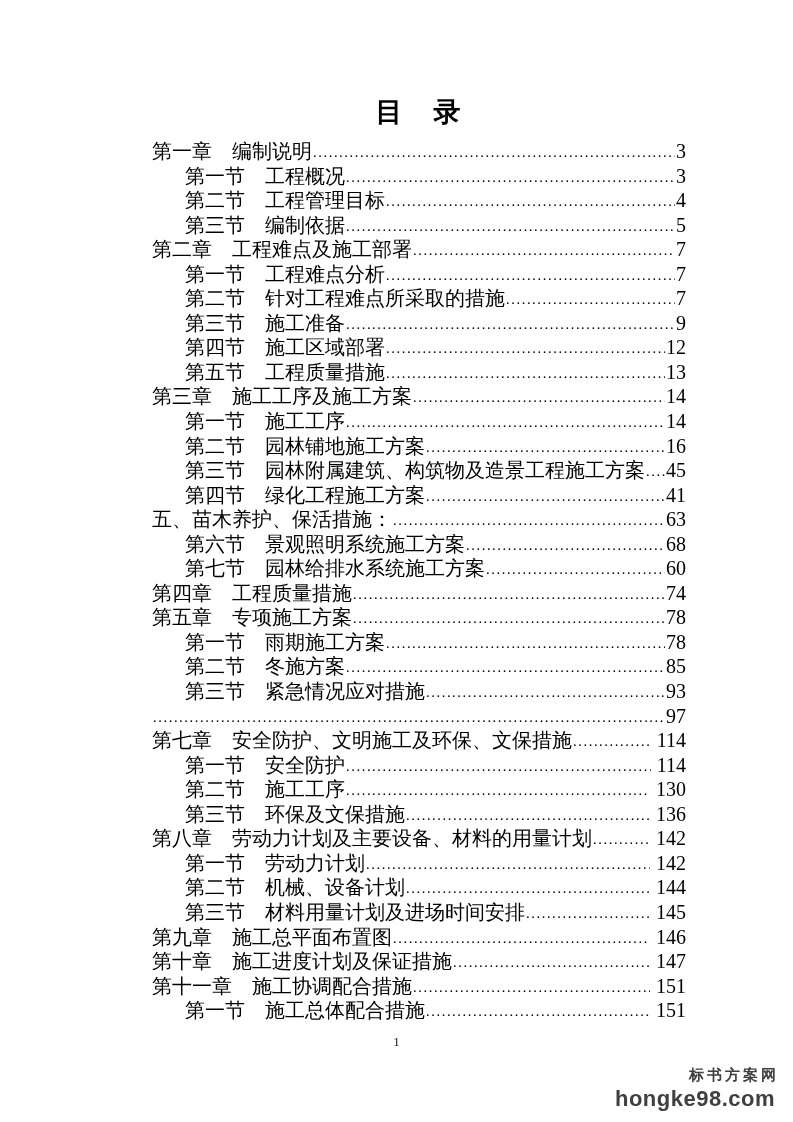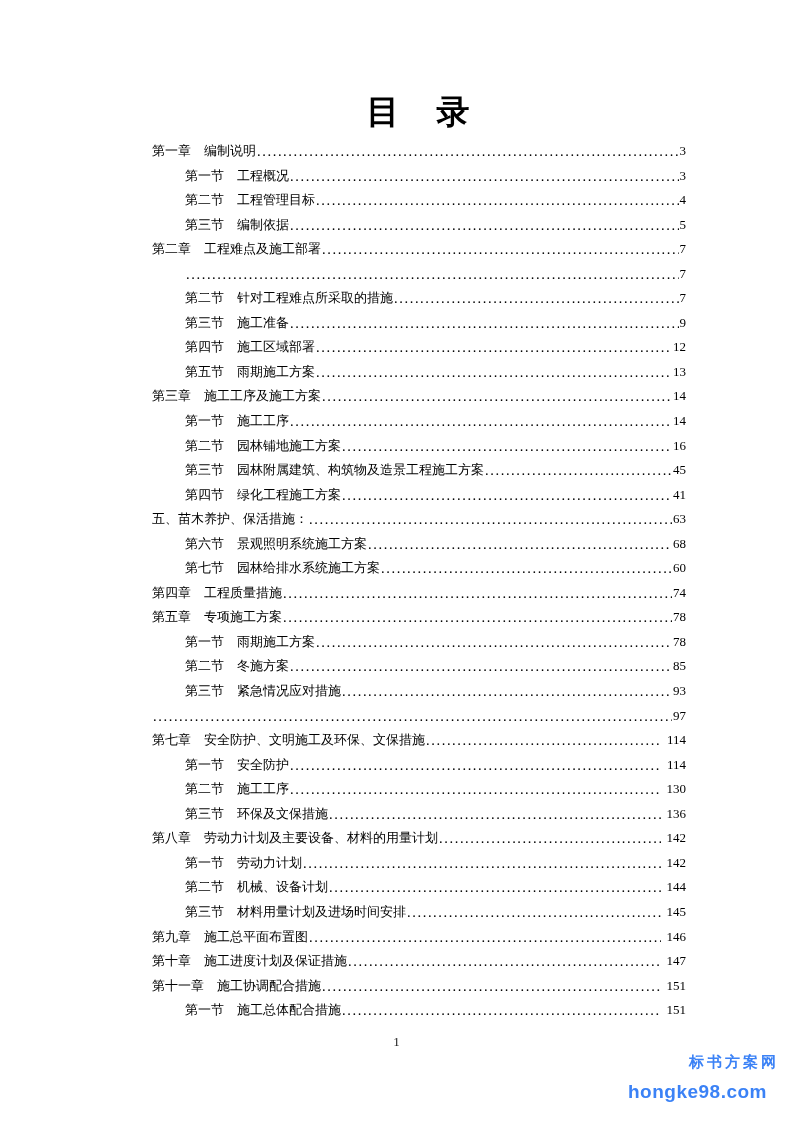--- a/index.html
+++ b/index.html
@@ -20,37 +20,37 @@
     inset: 0;
     background: #ffffff;
   }
   .toc-title {
     position: absolute;
     top: 97px;
     left: 152px;
     width: 534px;
     margin: 0;
     text-align: center;
-    font-size: 33px;
+    font-size: 27px;
     font-weight: bold;
     letter-spacing: 2px;
     line-height: 30px;
   }
   .toc-list {
     position: absolute;
     top: 139px;
     left: 152px;
     width: 534px;
   }
   .toc-entry {
     display: flex;
-    align-items: flex-start;
+    align-items: center;
     height: 24.55px;
     line-height: 24.55px;
-    font-size: 13px;
+    font-size: 20px;
     white-space: nowrap;
     cursor: pointer;
   }
   .toc-entry.level-2 { padding-left: 33px; }
   .entry-text { flex: 0 0 auto; }
   .leader {
     flex: 1 1 auto;
     overflow: hidden;
     margin: 0 1px;
     min-width: 10px;
@@ -69,35 +69,35 @@
     right: 0;
     text-align: center;
     font-size: 13px;
     color: #1a1a1a;
   }
   .watermark {
     position: absolute;
     right: 14px;
     bottom: 8px;
     text-align: right;
-    color: #3b82f6;
+    color: #404040;
     font-family: "Liberation Sans", "DejaVu Sans", sans-serif;
     line-height: 1.05;
   }
   .watermark-name {
     font-size: 15px;
     font-weight: bold;
     letter-spacing: 3px;
     margin: 0;
   }
   .watermark-url {
-    font-size: 19px;
+    font-size: 22px;
     font-weight: 600;
     letter-spacing: 0.5px;
-    margin: 12px;
+    margin: 4px;
   }
 </style>
 </head>
 <body>
 
 <div class="page">
 
   <h1 class="toc-title">目　录</h1>
 
   <div class="toc-list">
@@ -120,40 +120,41 @@
     <span class="entry-text">第三节　编制依据</span>
     <span class="leader"></span>
     <span class="entry-page">5</span>
   </div>
       <div class="toc-entry level-1">
     <span class="entry-text">第二章　工程难点及施工部署</span>
     <span class="leader"></span>
     <span class="entry-page">7</span>
   </div>
       <div class="toc-entry level-2">
+    <span class="entry-text">第一节　工程难点分析</span>
     <span class="leader"></span>
     <span class="entry-page">7</span>
   </div>
       <div class="toc-entry level-2">
     <span class="entry-text">第二节　针对工程难点所采取的措施</span>
     <span class="leader"></span>
     <span class="entry-page">7</span>
   </div>
       <div class="toc-entry level-2">
     <span class="entry-text">第三节　施工准备</span>
     <span class="leader"></span>
     <span class="entry-page">9</span>
   </div>
       <div class="toc-entry level-2">
     <span class="entry-text">第四节　施工区域部署</span>
     <span class="leader"></span>
     <span class="entry-page">12</span>
   </div>
       <div class="toc-entry level-2">
-    <span class="entry-text">第五节　雨期施工方案</span>
+    <span class="entry-text">第五节　工程质量措施</span>
     <span class="leader"></span>
     <span class="entry-page">13</span>
   </div>
       <div class="toc-entry level-1">
     <span class="entry-text">第三章　施工工序及施工方案</span>
     <span class="leader"></span>
     <span class="entry-page">14</span>
   </div>
       <div class="toc-entry level-2">
     <span class="entry-text">第一节　施工工序</span>

